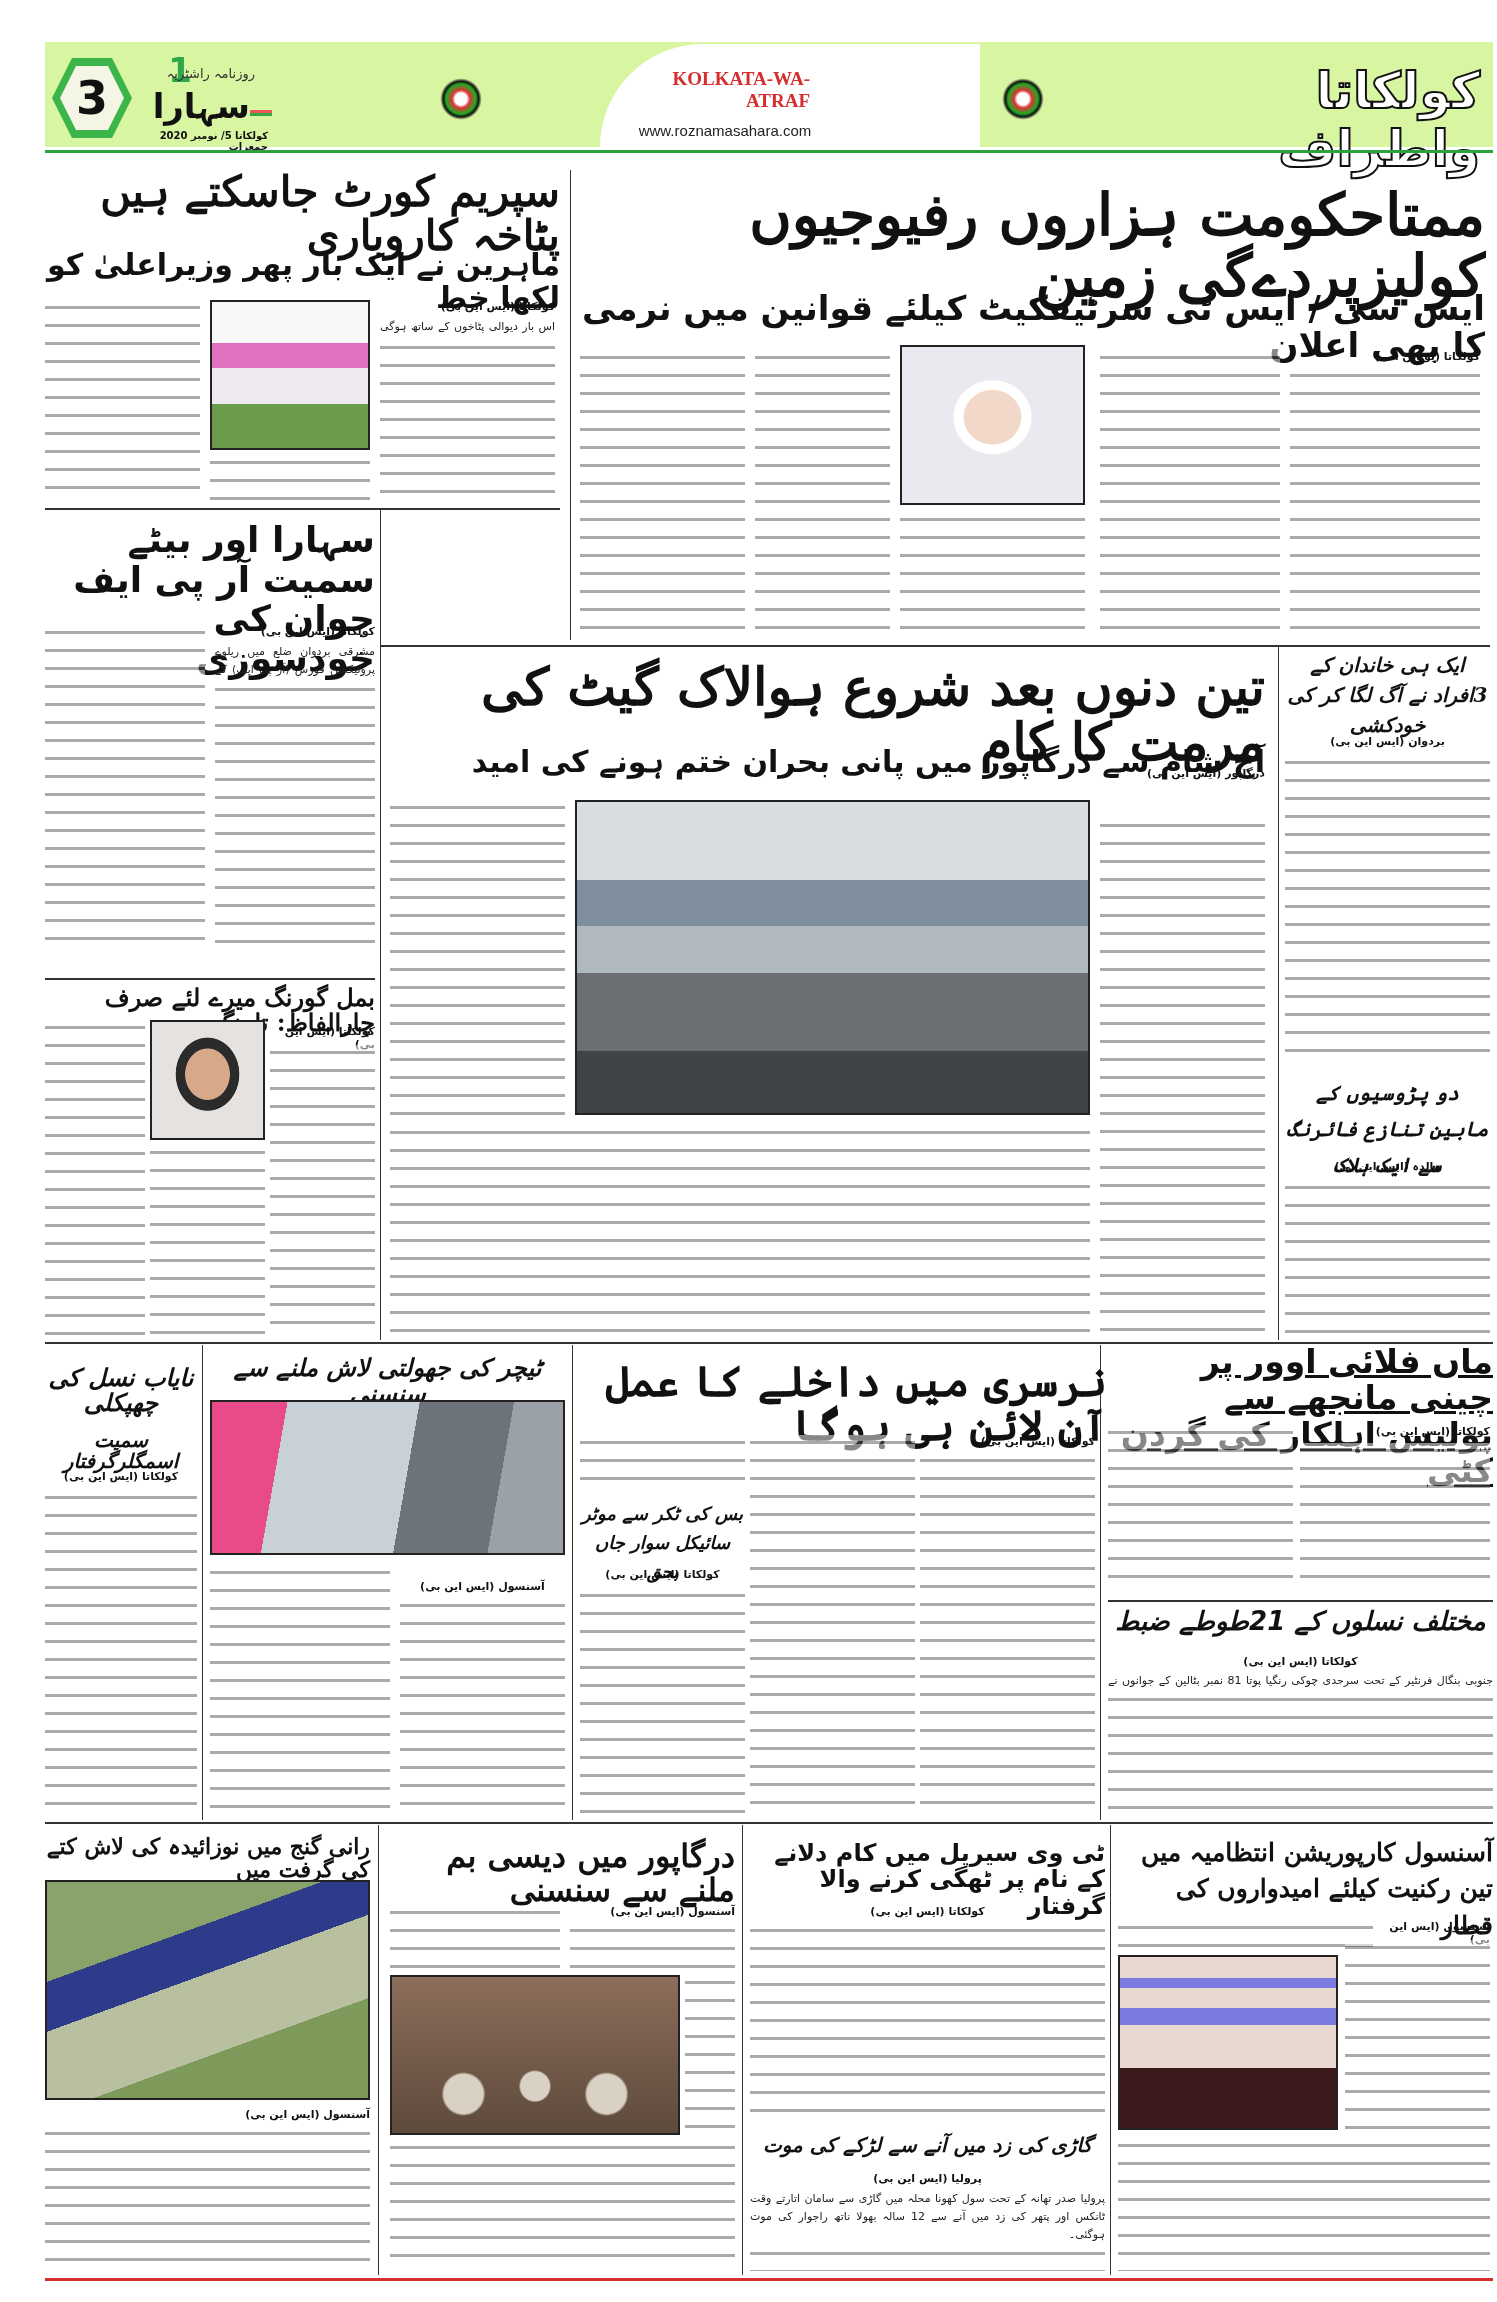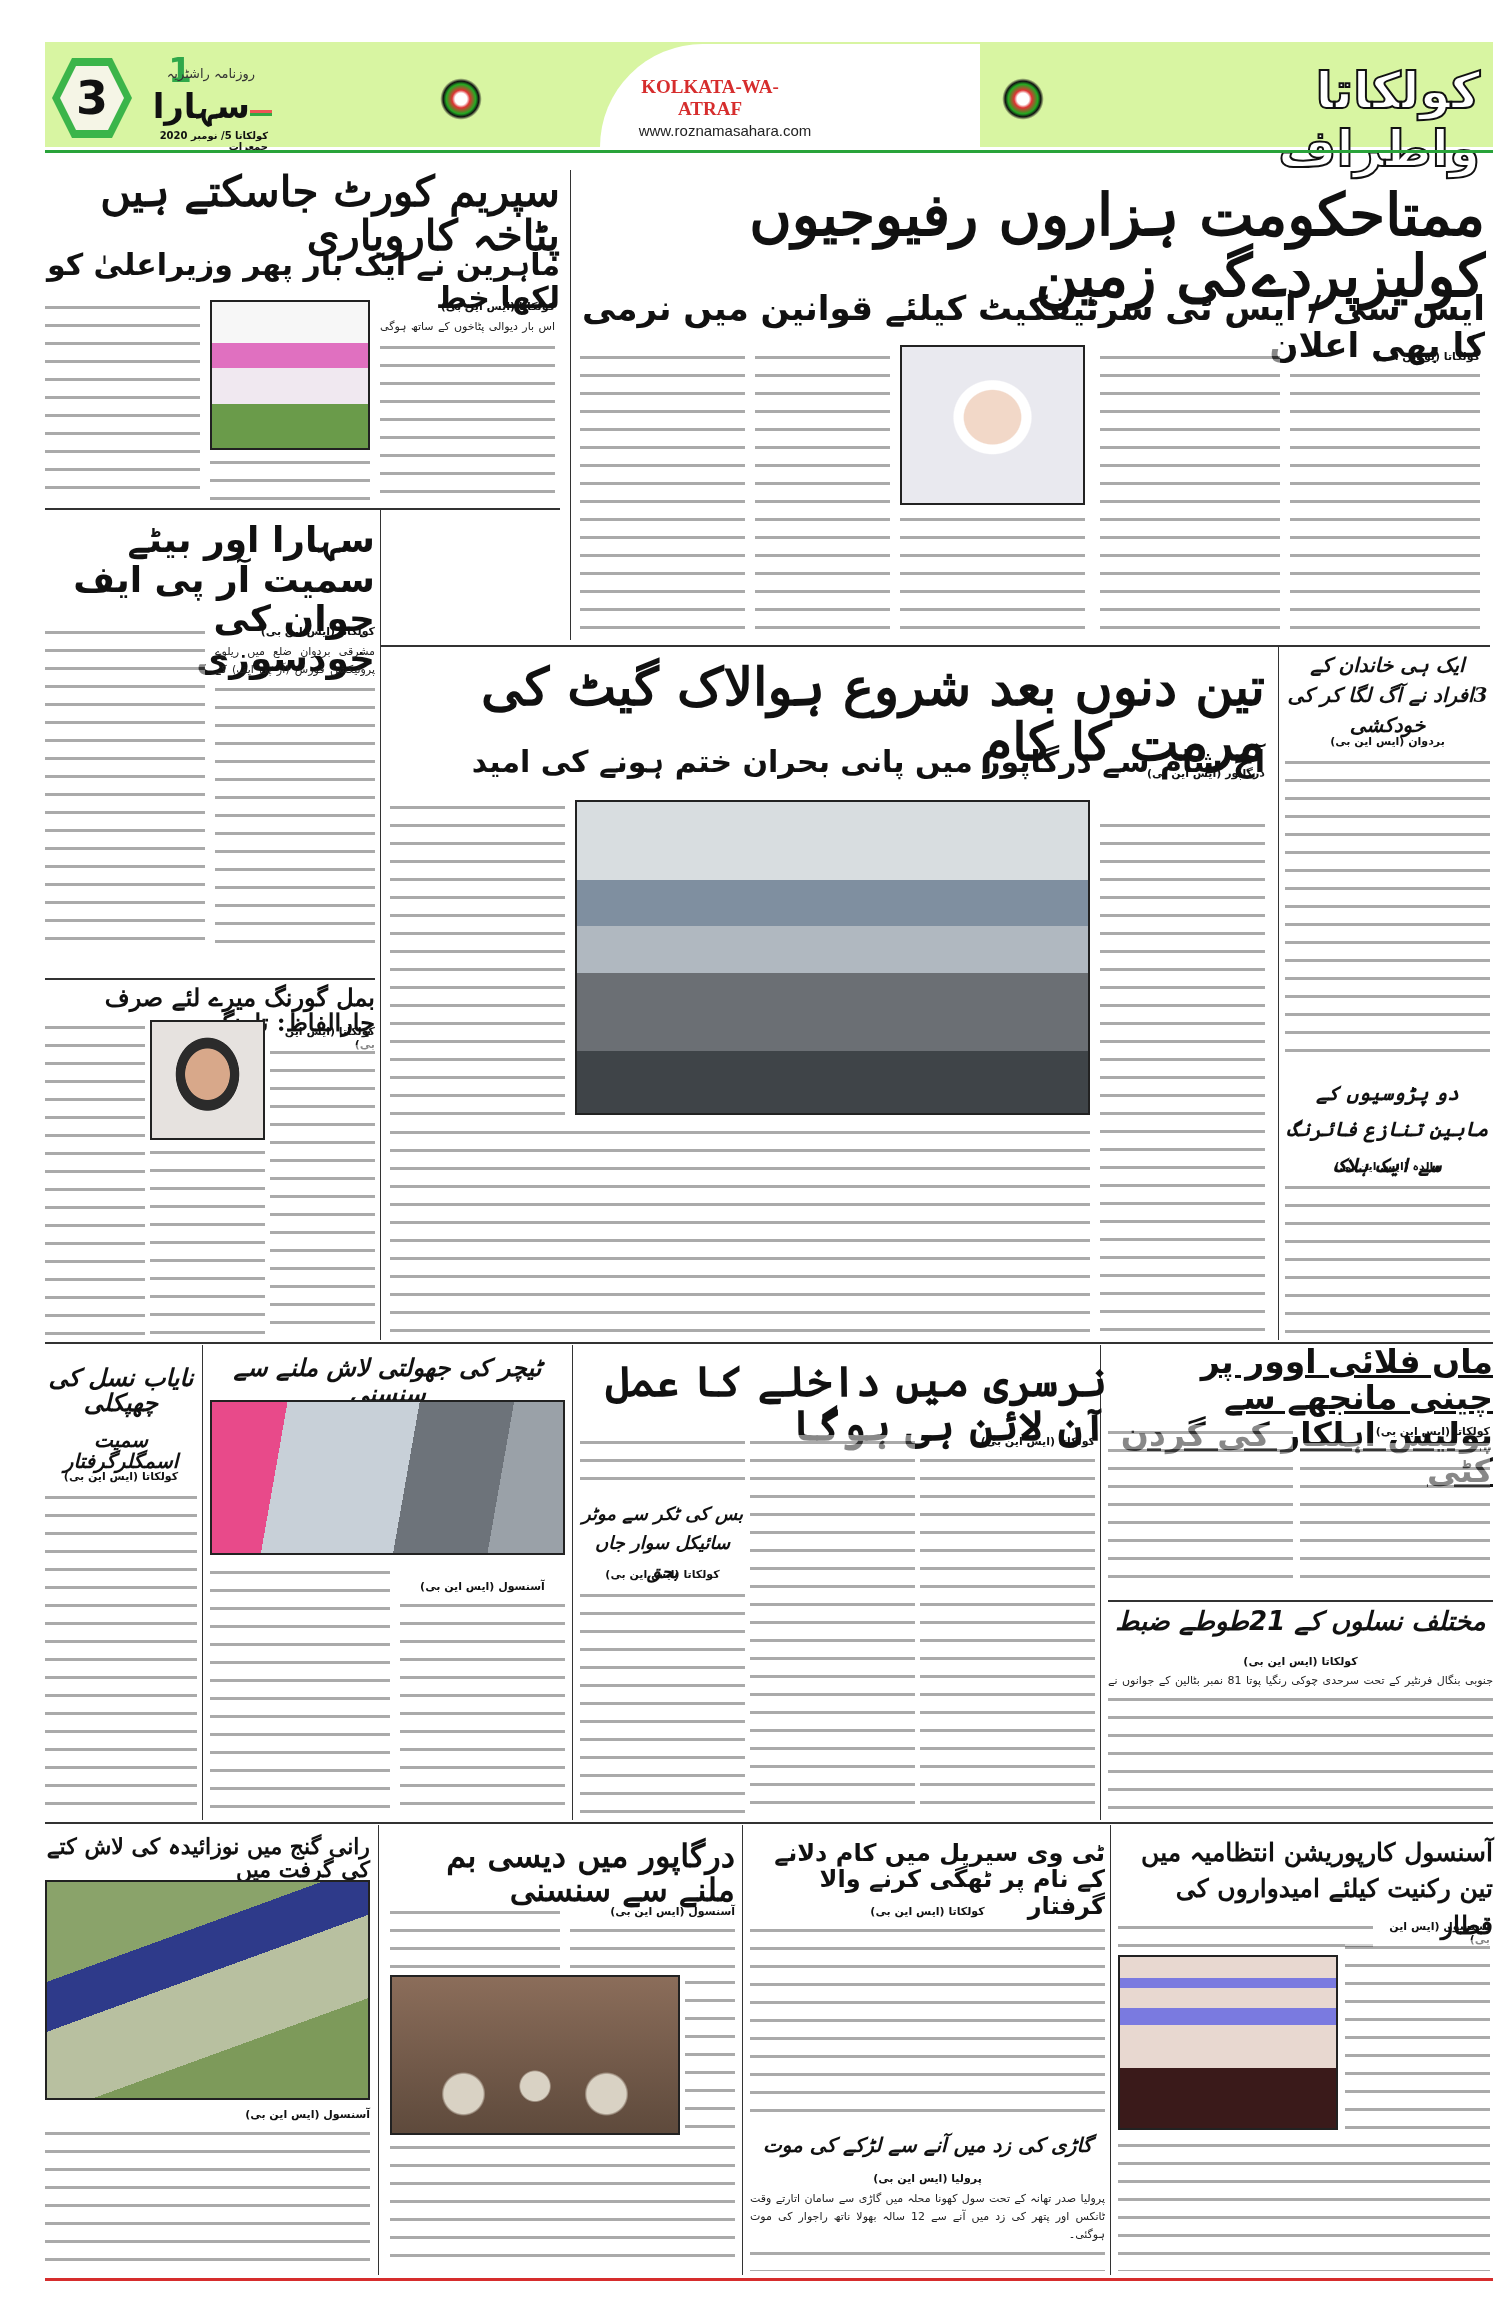--- a/index.html
+++ b/index.html
@@ -12,21 +12,21 @@
   .masthead { left: 45px; top: 42px; width: 1448px; height: 105px; background: #d8f5a2; }
   .masthead-curve { left: 600px; top: 44px; width: 380px; height: 103px; background: #fff; border-radius: 180px 0 0 0; }
   .page-num { left: 52px; top: 58px; width: 80px; height: 80px; background: #3bb54a; clip-path: polygon(25% 0,75% 0,100% 50%,75% 100%,25% 100%,0 50%); }
   .page-num-inner { left: 60px; top: 66px; width: 64px; height: 64px; background: #f5f5e6; clip-path: polygon(25% 0,75% 0,100% 50%,75% 100%,25% 100%,0 50%); font: 900 46px "DejaVu Sans", sans-serif; display:flex; align-items:center; justify-content:center; color:#111; }
   .logo-num { left: 168px; top: 50px; width: 24px; font: bold 34px "DejaVu Sans", sans-serif; color: #2fa84a; text-align:center; }
   .logo-sub { left: 155px; top: 66px; width: 100px; font: 13px "DejaVu Sans", sans-serif; color: #333; }
   .logo-name { left: 135px; top: 86px; width: 115px; font: 900 34px "DejaVu Sans", sans-serif; color: #111; letter-spacing: -2px; }
   .logo-flag { left: 250px; top: 110px; width: 22px; height: 6px; background: linear-gradient(#e55 50%, #3a4 50%); }
   .logo-date { left: 118px; top: 130px; width: 150px; font: bold 10px "DejaVu Sans", sans-serif; }
   .star { width: 42px; height: 42px; border-radius: 50%; background: radial-gradient(circle, #fff 20%, #d33 30%, #2a2 50%, #111 60%, transparent 70%); }
-  .section-en { left: 610px; top: 76px; width: 200px; font: bold 19px "Liberation Serif", serif; color: #d62d2d; }
+  .section-en { left: 610px; top: 68px; width: 200px; font: bold 19px "Liberation Serif", serif; color: #d62d2d; text-align: right; }
   .site-url { left: 625px; top: 122px; width: 200px; font: 15px "Liberation Sans", sans-serif; color: #222; }
   .section-ur { left: 1200px; top: 62px; width: 280px; font: 900 50px "DejaVu Sans", sans-serif; color: #fff; -webkit-text-stroke: 2px #111; letter-spacing: -2px; }
   .mast-line { left: 45px; top: 150px; width: 1448px; height: 3px; background: #29a33a; }
 
   
   .hl { font-family: "DejaVu Serif", serif; font-weight: bold; color: #111; line-height: 1.05; }
   .hl-sans { font-family: "DejaVu Sans", sans-serif; font-weight: 900; color: #111; line-height: 1.1; }
   .dateline { font: bold 11px "DejaVu Sans", sans-serif; color: #111; }
 
   

